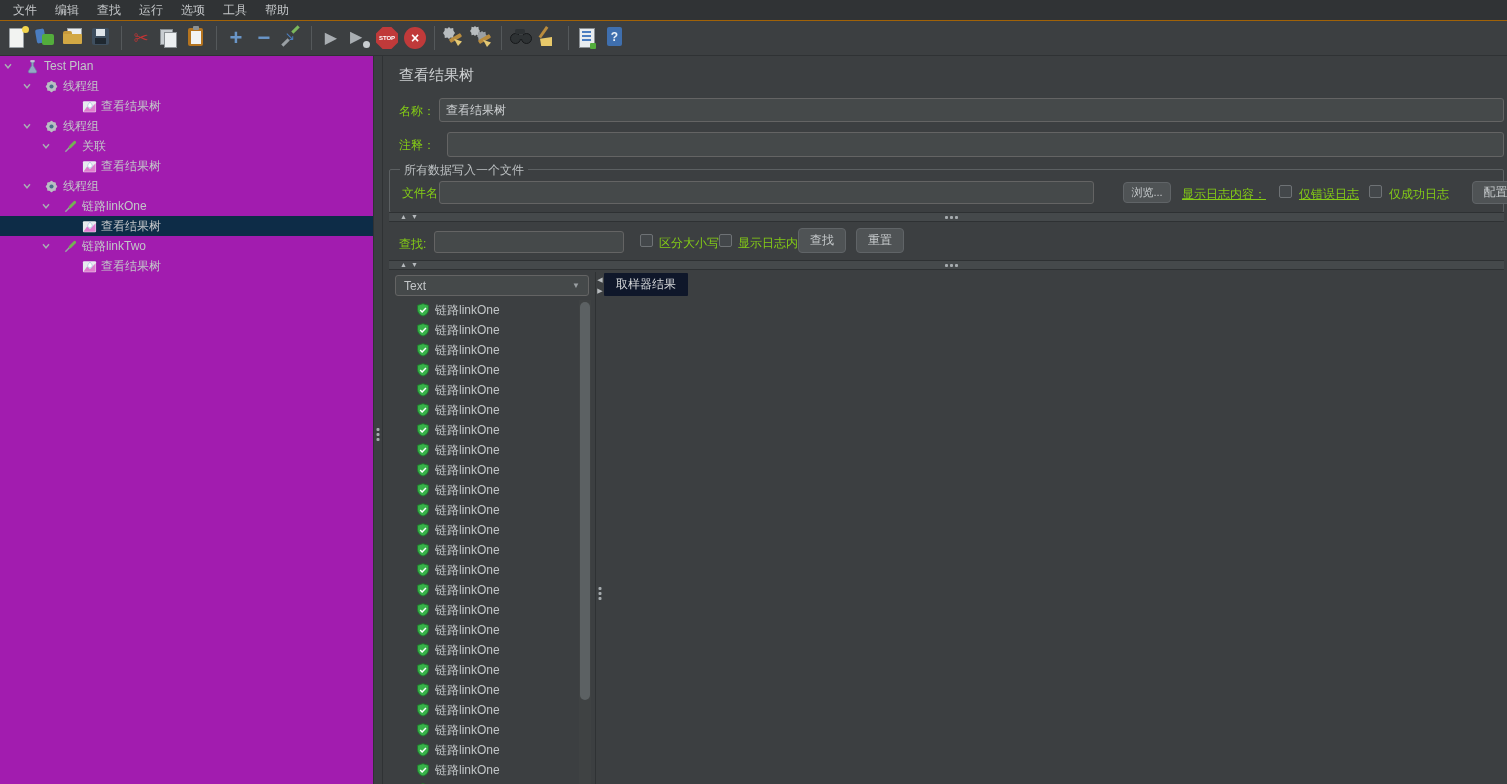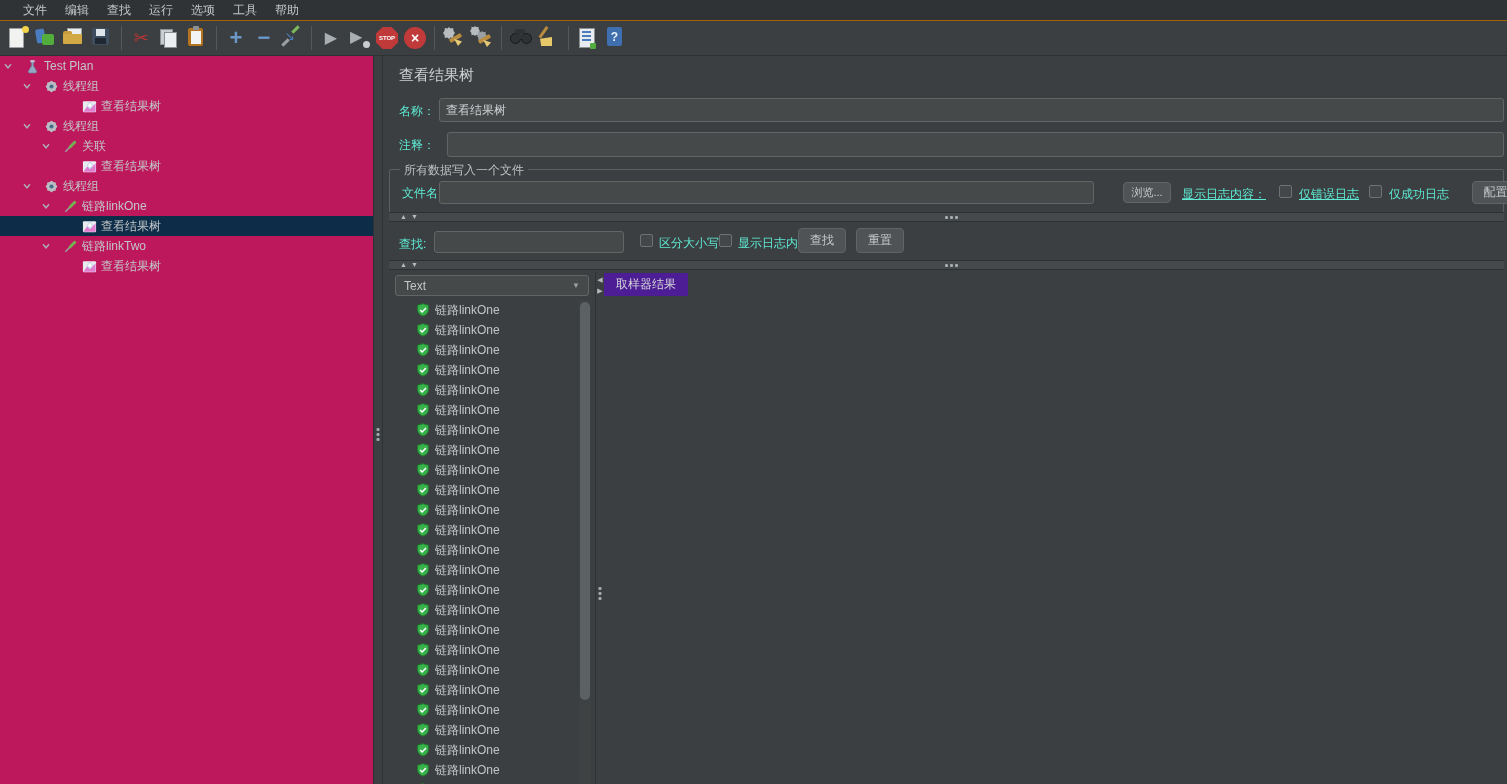--- a/index.html
+++ b/index.html
@@ -4,46 +4,46 @@
 <style>
   html,body{margin:0;padding:0;}
   body{
     width:1507px;height:784px;overflow:hidden;position:relative;
     background:#3c3f41;color:#bdc1c3;
     font-family:"Liberation Sans","DejaVu Sans",sans-serif;font-size:12px;
     -webkit-font-smoothing:antialiased;
   }
   
   #menubar{position:absolute;left:0;top:0;right:0;height:20px;background:#303335;
-    border-bottom:1px solid #a16207;display:flex;align-items:center;padding-left:14px;z-index:5;}
+    border-bottom:1px solid #a16207;display:flex;align-items:center;padding-left:4px;z-index:5;}
   .menu-item{padding:0 9px;line-height:20px;color:#c3c6c8;cursor:default;}
   
   #toolbar{position:absolute;left:0;top:21px;right:0;height:34px;background:#3c3f41;
     border-bottom:1px solid #2f3234;display:flex;align-items:center;padding-left:4px;z-index:5;}
   .tbtn{width:26px;height:26px;margin:0 1px;display:flex;align-items:center;justify-content:center;position:relative;border-radius:3px;}
   .tsep{width:1px;height:24px;background:#55595b;margin:0 5px;}
   .ic{position:absolute;inset:0;}
   .glyph{line-height:1;display:block;}
   
-  #tree{position:absolute;left:0;top:55px;width:373px;bottom:0;background:#be185d;overflow:hidden;padding-top:1px;}
+  #tree{position:absolute;left:0;top:55px;width:373px;bottom:0;background:#a21caf;overflow:hidden;padding-top:1px;}
   .tree-row{height:20px;display:flex;align-items:center;white-space:nowrap;cursor:default;}
   .tree-row.selected{background:#0d2c47;}
   .tree-chevron{width:22px;display:flex;align-items:center;}
   .tree-icon{width:15px;height:15px;display:flex;align-items:center;}
   .tree-label{margin-left:4px;color:#c2c6c8;}
   
   #lsplit{position:absolute;left:373px;top:55px;width:8px;bottom:0;background:#3c3f41;
     border-left:1px solid #2f3234;border-right:1px solid #2f3234;}
   .vdots{position:absolute;left:50%;transform:translateX(-50%);display:flex;flex-direction:column;gap:2px;}
   .vdots i,.hdots i{width:3px;height:3px;background:#a6abae;border-radius:1px;display:block;}
   .hdots{display:flex;flex-direction:row;gap:2px;}
   
   #main{position:absolute;left:382px;top:55px;right:0;bottom:0;}
   #panel-title{position:absolute;left:17px;top:11px;font-size:15px;color:#cdd0d2;}
-  .fld-label{position:absolute;color:#5eead4;}
+  .fld-label{position:absolute;color:#84cc16;}
   .tfield{position:absolute;background:#45494a;border:1px solid #646464;border-radius:3px;
     color:#cdd0d2;font-size:12px;padding:0 6px;outline:none;box-sizing:border-box;
     font-family:"Liberation Sans","DejaVu Sans",sans-serif;}
   #name-field{left:57px;top:43px;right:3px;height:24px;}
   #comment-field{left:65px;top:77px;right:3px;height:25px;}
   #file-group{position:absolute;left:7px;top:114px;right:3px;height:42px;border:1px solid #5c6062;border-radius:2px;}
   #file-legend{position:absolute;left:10px;top:-8px;background:#3c3f41;padding:0 4px;color:#bdc1c3;}
   #filename-field{left:49px;top:11px;width:655px;height:23px;position:absolute;}
   .btn{background:#4f5355;border:1px solid #606467;border-radius:4px;color:#c6cacc;
     display:flex;align-items:center;justify-content:center;cursor:default;box-sizing:border-box;}
@@ -77,21 +77,21 @@
   .result-row{height:20px;display:flex;align-items:center;}
   .result-row .sp{width:25px;}
   .result-row .shield{width:14px;height:14px;display:flex;align-items:center;}
   .result-row .rl{margin-left:5px;color:#c2c6c8;}
   #list-scrollbar{position:absolute;left:197px;top:245px;width:12px;bottom:0;background:#3f4243;}
   #list-thumb{position:absolute;left:1px;right:1px;top:2px;height:398px;background:#5c6163;border-radius:5px;}
   #vsplit{position:absolute;left:213px;top:217px;width:8px;bottom:0;background:#3c3f41;
     border-left:1px solid #2f3234;border-right:1px solid #2f3234;}
   #vsplit .arrows{position:absolute;top:2px;left:0;right:0;text-align:center;color:#b6babd;font-size:7px;line-height:11px;}
   #right-pane{position:absolute;left:221px;top:217px;right:0;bottom:0;background:#3c3f41;}
-  #sampler-tab{position:absolute;left:1px;top:1px;height:23px;padding:0 12px;background:#4c1d95;
+  #sampler-tab{position:absolute;left:1px;top:1px;height:23px;padding:0 12px;background:#0f172a;
     color:#d4d6d8;display:flex;align-items:center;border-radius:1px;}
 </style>
 </head>
 <body>
 
 <div id="menubar">
     <span class="menu-item">文件</span>
     <span class="menu-item">编辑</span>
     <span class="menu-item">查找</span>
     <span class="menu-item">运行</span>

